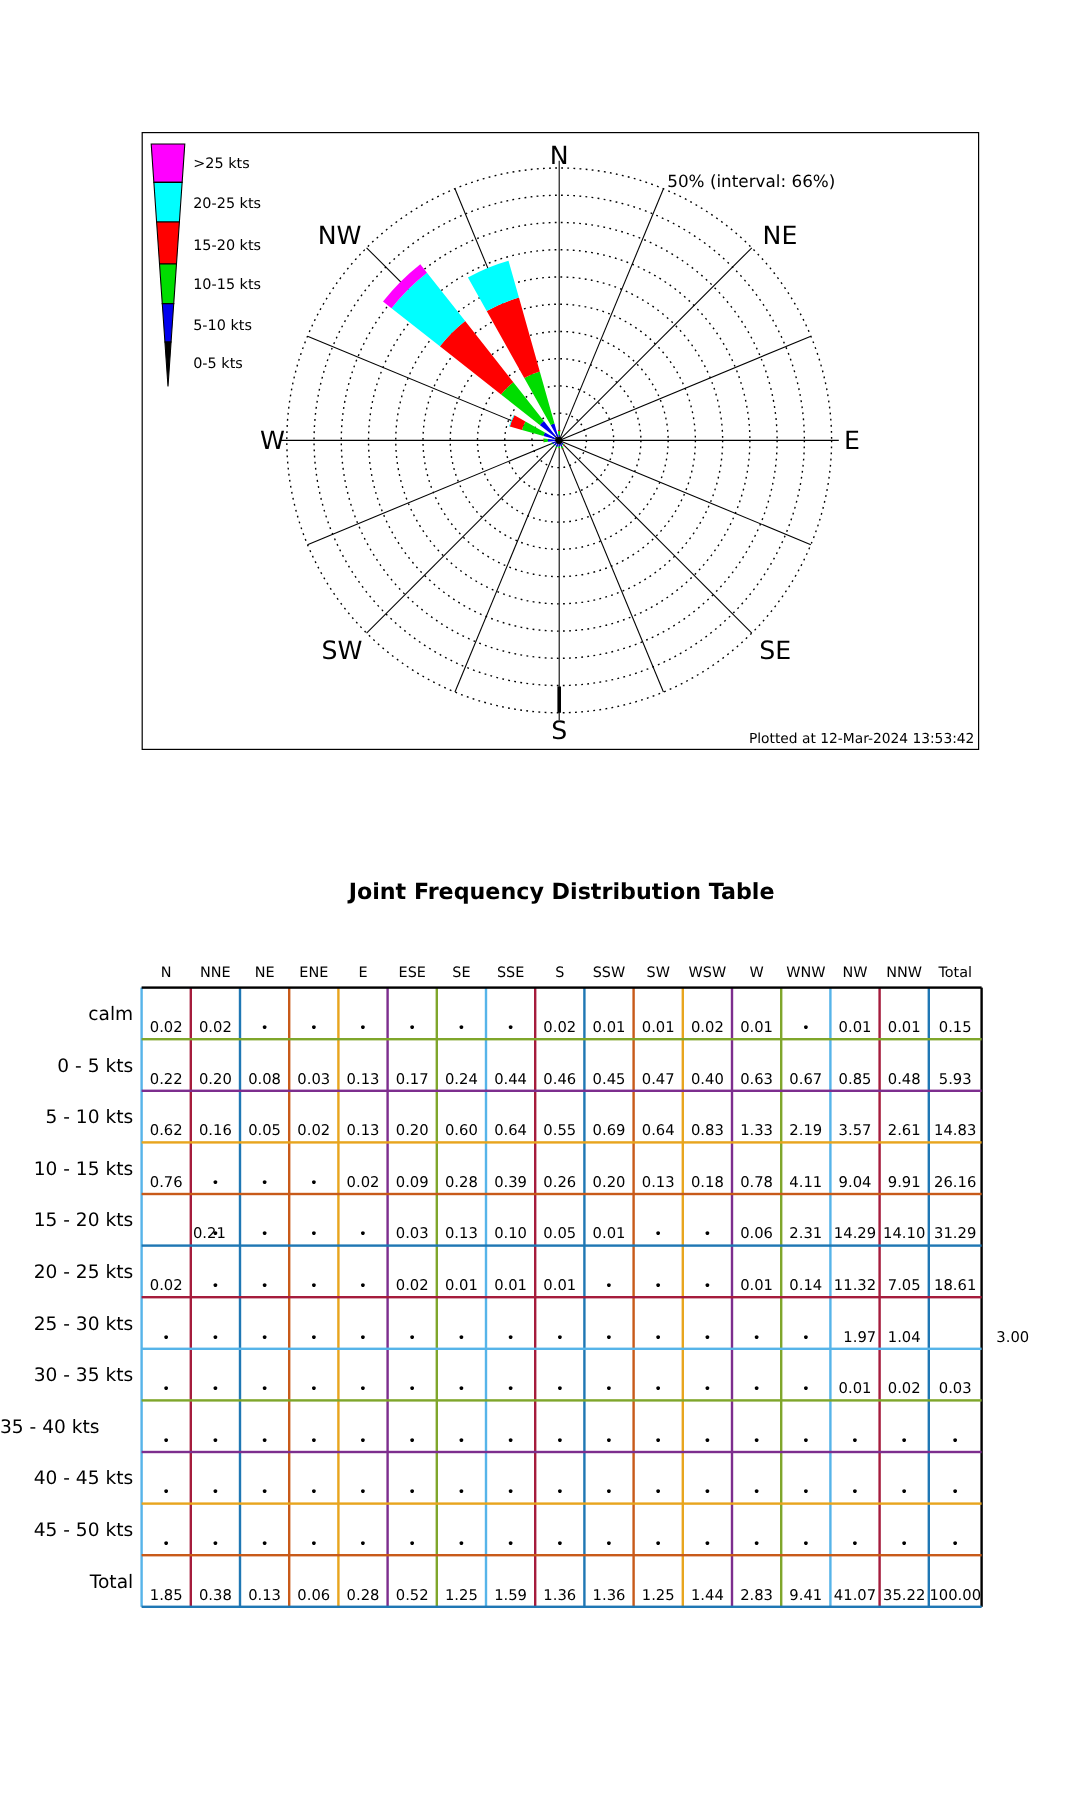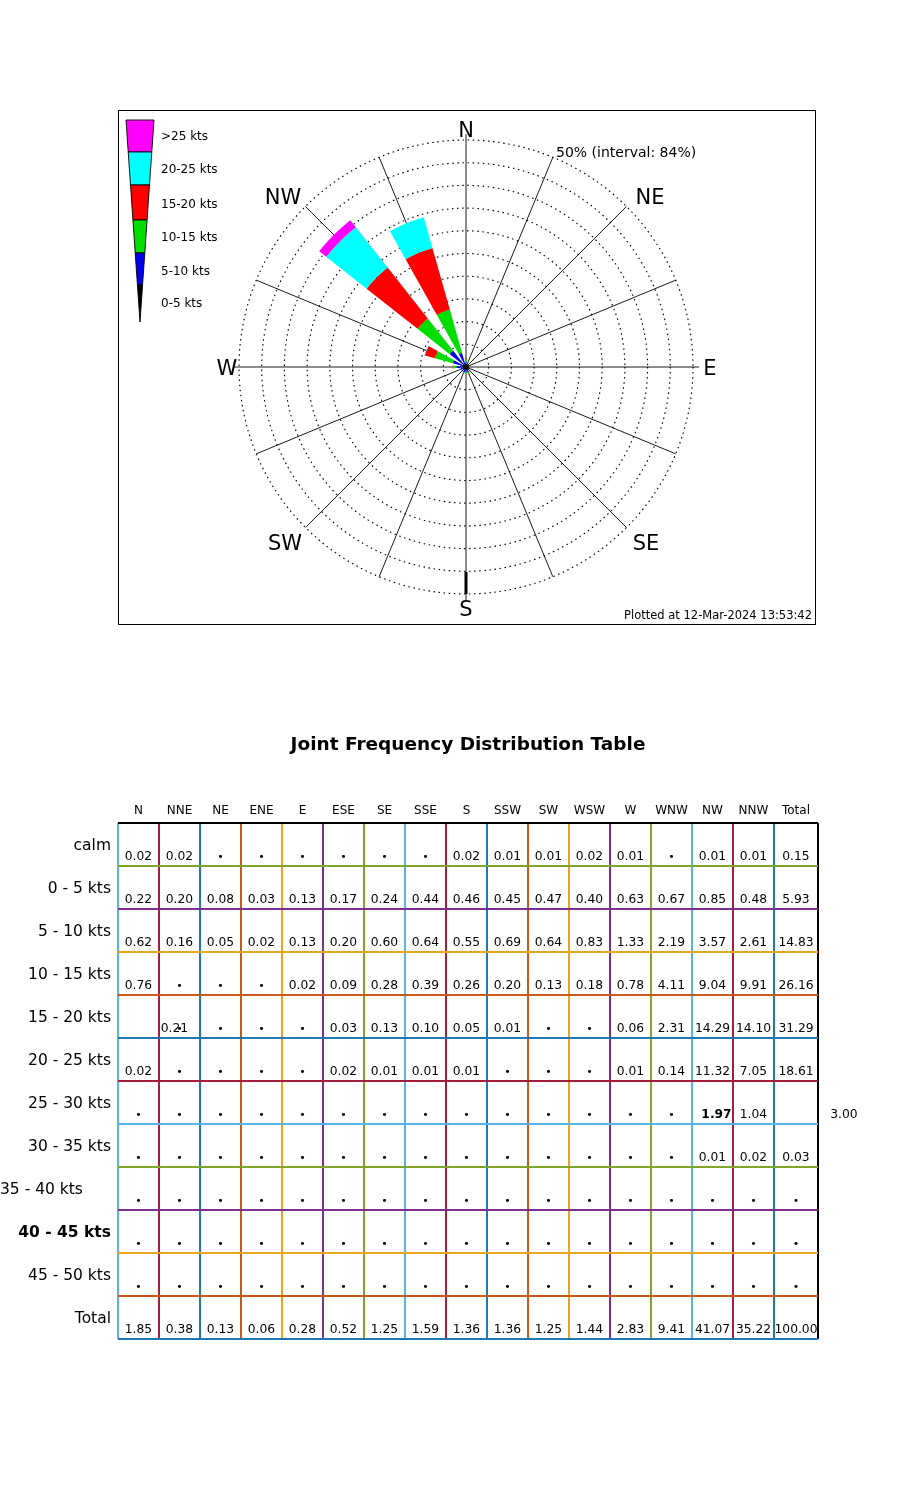--- a/index.html
+++ b/index.html
@@ -137,21 +137,21 @@
 
     <div class="dir" style="left:347px;top:19px">N</div>
     <div class="dir" style="left:531px;top:86px">NE</div>
     <div class="dir" style="left:591px;top:257px">E</div>
     <div class="dir" style="left:527px;top:432px">SE</div>
     <div class="dir" style="left:347px;top:498px">S</div>
     <div class="dir" style="left:166px;top:432px">SW</div>
     <div class="dir" style="left:108px;top:257px">W</div>
     <div class="dir" style="left:164px;top:86px">NW</div>
 
-    <div class="ann">50% (interval: 84%)</div>
+    <div class="ann">50% (interval: 66%)</div>
     <div class="plotted">Plotted at 12-Mar-2024 13:53:42</div>
   </div>
 
   <div class="table-title">Joint Frequency Distribution Table</div>
   <div id="jfd-table">
       <div style="position: absolute; left: 117.3px; top: 823px; width: 1.4px; height: 516px; background: rgb(86, 180, 233);"></div>
       <div style="position: absolute; left: 157.8px; top: 823px; width: 2.4px; height: 516px; background: rgb(165, 28, 60);"></div>
       <div style="position: absolute; left: 199.3px; top: 823px; width: 1.4px; height: 516px; background: rgb(31, 119, 180);"></div>
       <div style="position: absolute; left: 240.3px; top: 823px; width: 1.4px; height: 516px; background: rgb(200, 90, 25);"></div>
       <div style="position: absolute; left: 281.3px; top: 823px; width: 1.4px; height: 516px; background: rgb(232, 165, 30);"></div>
@@ -314,21 +314,21 @@
       <div style="position: absolute; left: 283px; top: 1098px; width: 39px; height: 22px; display: flex; align-items: flex-end; justify-content: center; font-size: 11px; line-height: 1;">•</div>
       <div style="position: absolute; left: 324px; top: 1098px; width: 39px; height: 22px; display: flex; align-items: flex-end; justify-content: center; font-size: 11px; line-height: 1;">•</div>
       <div style="position: absolute; left: 365px; top: 1098px; width: 39px; height: 22px; display: flex; align-items: flex-end; justify-content: center; font-size: 11px; line-height: 1;">•</div>
       <div style="position: absolute; left: 406px; top: 1098px; width: 39px; height: 22px; display: flex; align-items: flex-end; justify-content: center; font-size: 11px; line-height: 1;">•</div>
       <div style="position: absolute; left: 447px; top: 1098px; width: 39px; height: 22px; display: flex; align-items: flex-end; justify-content: center; font-size: 11px; line-height: 1;">•</div>
       <div style="position: absolute; left: 488px; top: 1098px; width: 39px; height: 22px; display: flex; align-items: flex-end; justify-content: center; font-size: 11px; line-height: 1;">•</div>
       <div style="position: absolute; left: 529px; top: 1098px; width: 39px; height: 22px; display: flex; align-items: flex-end; justify-content: center; font-size: 11px; line-height: 1;">•</div>
       <div style="position: absolute; left: 570px; top: 1098px; width: 39px; height: 22px; display: flex; align-items: flex-end; justify-content: center; font-size: 11px; line-height: 1;">•</div>
       <div style="position: absolute; left: 611px; top: 1098px; width: 39px; height: 22px; display: flex; align-items: flex-end; justify-content: center; font-size: 11px; line-height: 1;">•</div>
       <div style="position: absolute; left: 652px; top: 1098px; width: 39px; height: 22px; display: flex; align-items: flex-end; justify-content: center; font-size: 11px; line-height: 1;">•</div>
-      <div style="position: absolute; left: 693px; top: 1098px; width: 47px; height: 22px; display: flex; align-items: flex-end; justify-content: center; font-size: 12.3px; line-height: 1; font-weight: bold;">1.97</div>
+      <div style="position: absolute; left: 693px; top: 1098px; width: 47px; height: 22px; display: flex; align-items: flex-end; justify-content: center; font-size: 12.3px; line-height: 1;">1.97</div>
       <div style="position: absolute; left: 734px; top: 1098px; width: 39px; height: 22px; display: flex; align-items: flex-end; justify-content: center; font-size: 12.3px; line-height: 1;">1.04</div>
       <div style="position: absolute; left: 775px; top: 1098px; width: 42px; height: 22px; display: flex; align-items: flex-end; justify-content: center; font-size: 12.3px; line-height: 1; padding-left: 48px;">3.00</div>
       <div style="position: absolute; left: 0px; top: 1133px; width: 111px; height: 26px; text-align: right; font-size: 15.5px; line-height: 26px;">30 - 35 kts</div>
       <div style="position: absolute; left: 119px; top: 1141px; width: 39px; height: 22px; display: flex; align-items: flex-end; justify-content: center; font-size: 11px; line-height: 1;">•</div>
       <div style="position: absolute; left: 160px; top: 1141px; width: 39px; height: 22px; display: flex; align-items: flex-end; justify-content: center; font-size: 11px; line-height: 1;">•</div>
       <div style="position: absolute; left: 201px; top: 1141px; width: 39px; height: 22px; display: flex; align-items: flex-end; justify-content: center; font-size: 11px; line-height: 1;">•</div>
       <div style="position: absolute; left: 242px; top: 1141px; width: 39px; height: 22px; display: flex; align-items: flex-end; justify-content: center; font-size: 11px; line-height: 1;">•</div>
       <div style="position: absolute; left: 283px; top: 1141px; width: 39px; height: 22px; display: flex; align-items: flex-end; justify-content: center; font-size: 11px; line-height: 1;">•</div>
       <div style="position: absolute; left: 324px; top: 1141px; width: 39px; height: 22px; display: flex; align-items: flex-end; justify-content: center; font-size: 11px; line-height: 1;">•</div>
       <div style="position: absolute; left: 365px; top: 1141px; width: 39px; height: 22px; display: flex; align-items: flex-end; justify-content: center; font-size: 11px; line-height: 1;">•</div>
@@ -353,21 +353,21 @@
       <div style="position: absolute; left: 406px; top: 1184px; width: 39px; height: 22px; display: flex; align-items: flex-end; justify-content: center; font-size: 11px; line-height: 1;">•</div>
       <div style="position: absolute; left: 447px; top: 1184px; width: 39px; height: 22px; display: flex; align-items: flex-end; justify-content: center; font-size: 11px; line-height: 1;">•</div>
       <div style="position: absolute; left: 488px; top: 1184px; width: 39px; height: 22px; display: flex; align-items: flex-end; justify-content: center; font-size: 11px; line-height: 1;">•</div>
       <div style="position: absolute; left: 529px; top: 1184px; width: 39px; height: 22px; display: flex; align-items: flex-end; justify-content: center; font-size: 11px; line-height: 1;">•</div>
       <div style="position: absolute; left: 570px; top: 1184px; width: 39px; height: 22px; display: flex; align-items: flex-end; justify-content: center; font-size: 11px; line-height: 1;">•</div>
       <div style="position: absolute; left: 611px; top: 1184px; width: 39px; height: 22px; display: flex; align-items: flex-end; justify-content: center; font-size: 11px; line-height: 1;">•</div>
       <div style="position: absolute; left: 652px; top: 1184px; width: 39px; height: 22px; display: flex; align-items: flex-end; justify-content: center; font-size: 11px; line-height: 1;">•</div>
       <div style="position: absolute; left: 693px; top: 1184px; width: 39px; height: 22px; display: flex; align-items: flex-end; justify-content: center; font-size: 11px; line-height: 1;">•</div>
       <div style="position: absolute; left: 734px; top: 1184px; width: 39px; height: 22px; display: flex; align-items: flex-end; justify-content: center; font-size: 11px; line-height: 1;">•</div>
       <div style="position: absolute; left: 775px; top: 1184px; width: 42px; height: 22px; display: flex; align-items: flex-end; justify-content: center; font-size: 11px; line-height: 1;">•</div>
-      <div style="position: absolute; left: 0px; top: 1219px; width: 111px; height: 26px; text-align: right; font-size: 15.5px; line-height: 26px; font-weight: bold;">40 - 45 kts</div>
+      <div style="position: absolute; left: 0px; top: 1219px; width: 111px; height: 26px; text-align: right; font-size: 15.5px; line-height: 26px;">40 - 45 kts</div>
       <div style="position: absolute; left: 119px; top: 1227px; width: 39px; height: 22px; display: flex; align-items: flex-end; justify-content: center; font-size: 11px; line-height: 1;">•</div>
       <div style="position: absolute; left: 160px; top: 1227px; width: 39px; height: 22px; display: flex; align-items: flex-end; justify-content: center; font-size: 11px; line-height: 1;">•</div>
       <div style="position: absolute; left: 201px; top: 1227px; width: 39px; height: 22px; display: flex; align-items: flex-end; justify-content: center; font-size: 11px; line-height: 1;">•</div>
       <div style="position: absolute; left: 242px; top: 1227px; width: 39px; height: 22px; display: flex; align-items: flex-end; justify-content: center; font-size: 11px; line-height: 1;">•</div>
       <div style="position: absolute; left: 283px; top: 1227px; width: 39px; height: 22px; display: flex; align-items: flex-end; justify-content: center; font-size: 11px; line-height: 1;">•</div>
       <div style="position: absolute; left: 324px; top: 1227px; width: 39px; height: 22px; display: flex; align-items: flex-end; justify-content: center; font-size: 11px; line-height: 1;">•</div>
       <div style="position: absolute; left: 365px; top: 1227px; width: 39px; height: 22px; display: flex; align-items: flex-end; justify-content: center; font-size: 11px; line-height: 1;">•</div>
       <div style="position: absolute; left: 406px; top: 1227px; width: 39px; height: 22px; display: flex; align-items: flex-end; justify-content: center; font-size: 11px; line-height: 1;">•</div>
       <div style="position: absolute; left: 447px; top: 1227px; width: 39px; height: 22px; display: flex; align-items: flex-end; justify-content: center; font-size: 11px; line-height: 1;">•</div>
       <div style="position: absolute; left: 488px; top: 1227px; width: 39px; height: 22px; display: flex; align-items: flex-end; justify-content: center; font-size: 11px; line-height: 1;">•</div>

